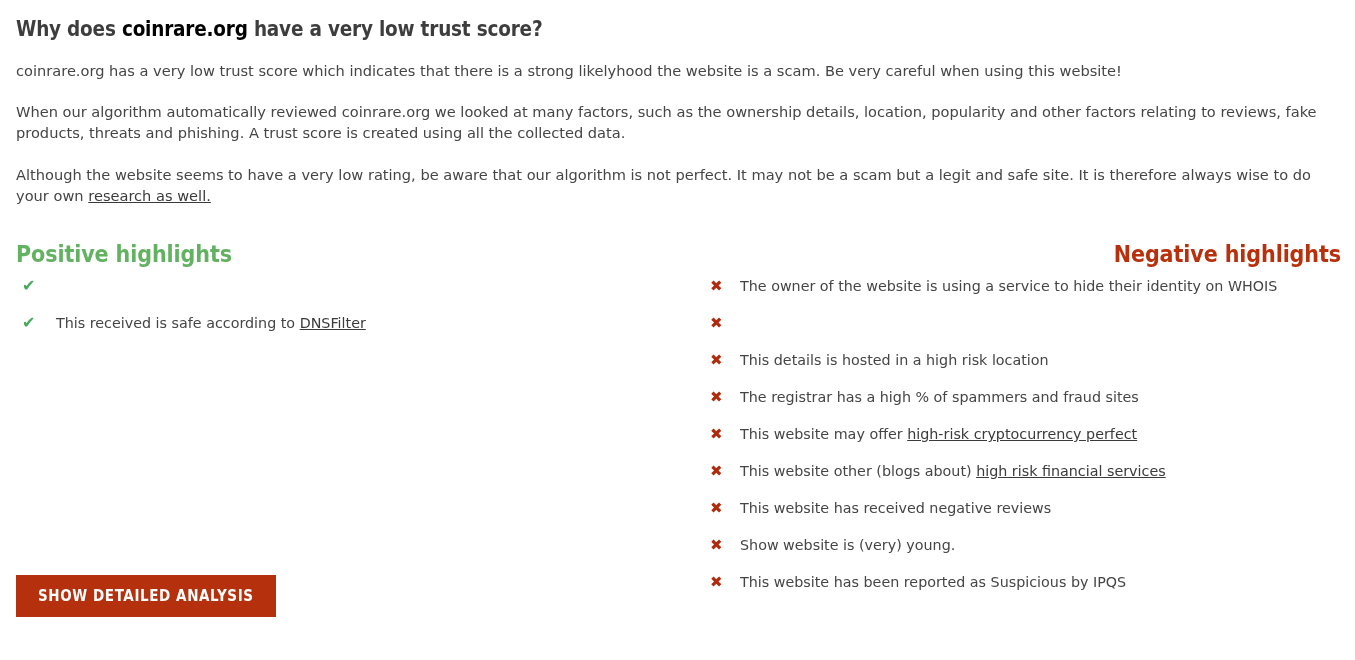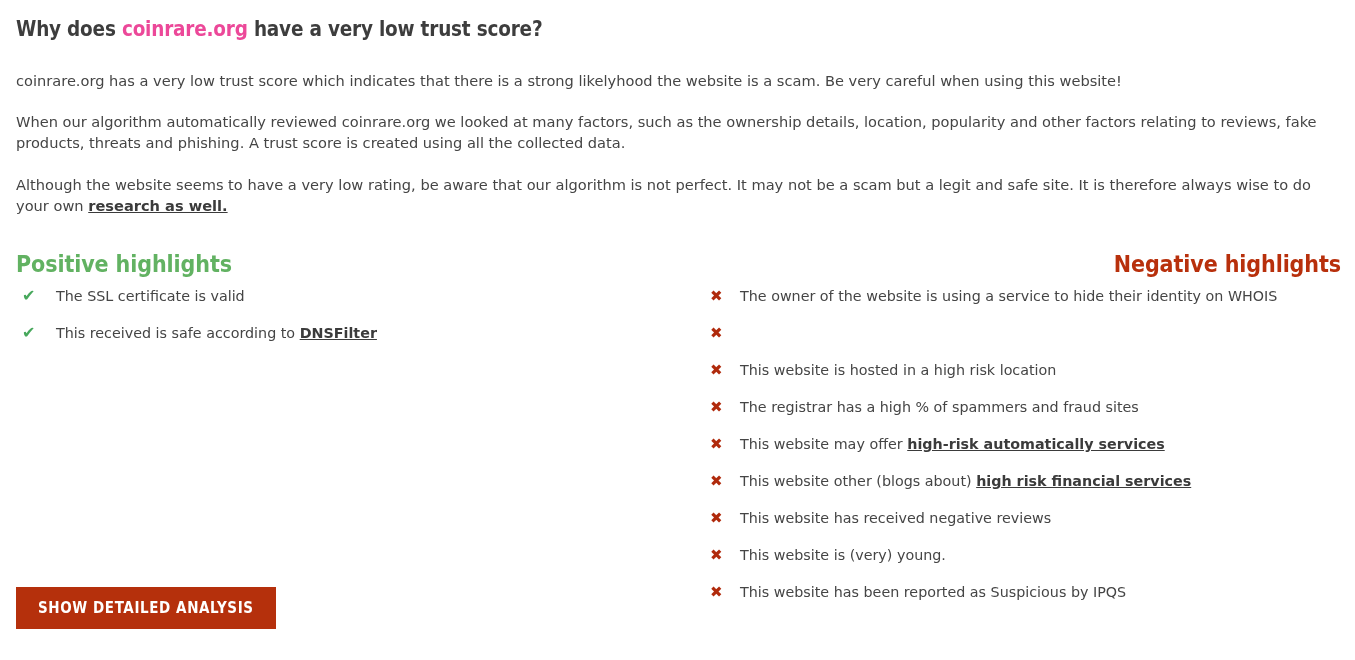--- a/index.html
+++ b/index.html
@@ -29,37 +29,37 @@
     margin: 0;
     padding-top: 17px;
     font-size: 20.5px;
     font-weight: bold;
     line-height: 24px;
     letter-spacing: -0.2px;
     color: #3d3d3d;
     font-family: "DejaVu Sans Condensed", "Liberation Sans Narrow", "Liberation Sans", sans-serif;
   }
   .main-heading .domain-accent {
-    color: #ec4899;
+    color: #000000;
   }
 
   
   .intro-paragraph {
     margin: 0;
     font-size: 14.6px;
     line-height: 21px;
     color: #454545;
   }
-  #intro-p1 { margin-top: 29px; }
+  #intro-p1 { margin-top: 19px; }
   #intro-p2 { margin-top: 20px; max-width: 1325px; }
   #intro-p3 { margin-top: 21px; }
 
   .inline-link {
     color: #3b3b3b;
-    font-weight: bold;
+    font-weight: normal;
     text-decoration: underline;
     text-underline-offset: 1px;
     cursor: pointer;
     text-align: right;
   }
 
   
   .highlights {
     display: flex;
     margin-top: 36px;
@@ -110,21 +110,21 @@
     color: #454545;
     padding-left: 6px;
   }
   .col-negative .hl-icon { padding-left: 9px; }
   .col-negative .hl-text { padding-left: 5px; }
 
   
   .cta-wrap {
     position: absolute;
     left: 16px;
-    top: 587px;
+    top: 575px;
   }
   .cta-button {
     display: inline-block;
     background: #b5300c;
     color: #ffffff;
     border: none;
     padding: 0 22px;
     height: 42px;
     line-height: 42px;
     font-size: 15px;
@@ -154,21 +154,20 @@
   </p>
 
   <div class="highlights">
 
     <div class="col-positive">
       <h3 class="col-title">Positive highlights</h3>
       <ul class="hl-list">
 
         <li class="hl-item">
           <span class="hl-icon icon-check">✔</span>
-          <span class="hl-text"><span>The SSL certificate is valid</span></span>
         </li>
 
         <li class="hl-item">
           <span class="hl-icon icon-check">✔</span>
           <span class="hl-text"><span>This received is safe according to </span><a class="inline-link">DNSFilter</a></span>
         </li>
 
       </ul>
     </div>
 
@@ -180,46 +179,46 @@
           <span class="hl-icon icon-cross">✖</span>
           <span class="hl-text"><span>The owner of the website is using a service to hide their identity on WHOIS</span></span>
         </li>
 
         <li class="hl-item">
           <span class="hl-icon icon-cross">✖</span>
         </li>
 
         <li class="hl-item">
           <span class="hl-icon icon-cross">✖</span>
-          <span class="hl-text"><span>This website is hosted in a high risk location</span></span>
+          <span class="hl-text"><span>This details is hosted in a high risk location</span></span>
         </li>
 
         <li class="hl-item">
           <span class="hl-icon icon-cross">✖</span>
           <span class="hl-text"><span>The registrar has a high % of spammers and fraud sites</span></span>
         </li>
 
         <li class="hl-item">
           <span class="hl-icon icon-cross">✖</span>
-          <span class="hl-text"><span>This website may offer </span><a class="inline-link">high-risk automatically services</a></span>
+          <span class="hl-text"><span>This website may offer </span><a class="inline-link">high-risk cryptocurrency perfect</a></span>
         </li>
 
         <li class="hl-item">
           <span class="hl-icon icon-cross">✖</span>
           <span class="hl-text"><span>This website other (blogs about) </span><a class="inline-link">high risk financial services</a></span>
         </li>
 
         <li class="hl-item">
           <span class="hl-icon icon-cross">✖</span>
           <span class="hl-text"><span>This website has received negative reviews</span></span>
         </li>
 
         <li class="hl-item">
           <span class="hl-icon icon-cross">✖</span>
-          <span class="hl-text"><span>This website is (very) young.</span></span>
+          <span class="hl-text"><span>Show website is (very) young.</span></span>
         </li>
 
         <li class="hl-item">
           <span class="hl-icon icon-cross">✖</span>
           <span class="hl-text"><span>This website has been reported as Suspicious by IPQS</span></span>
         </li>
 
       </ul>
     </div>
 

